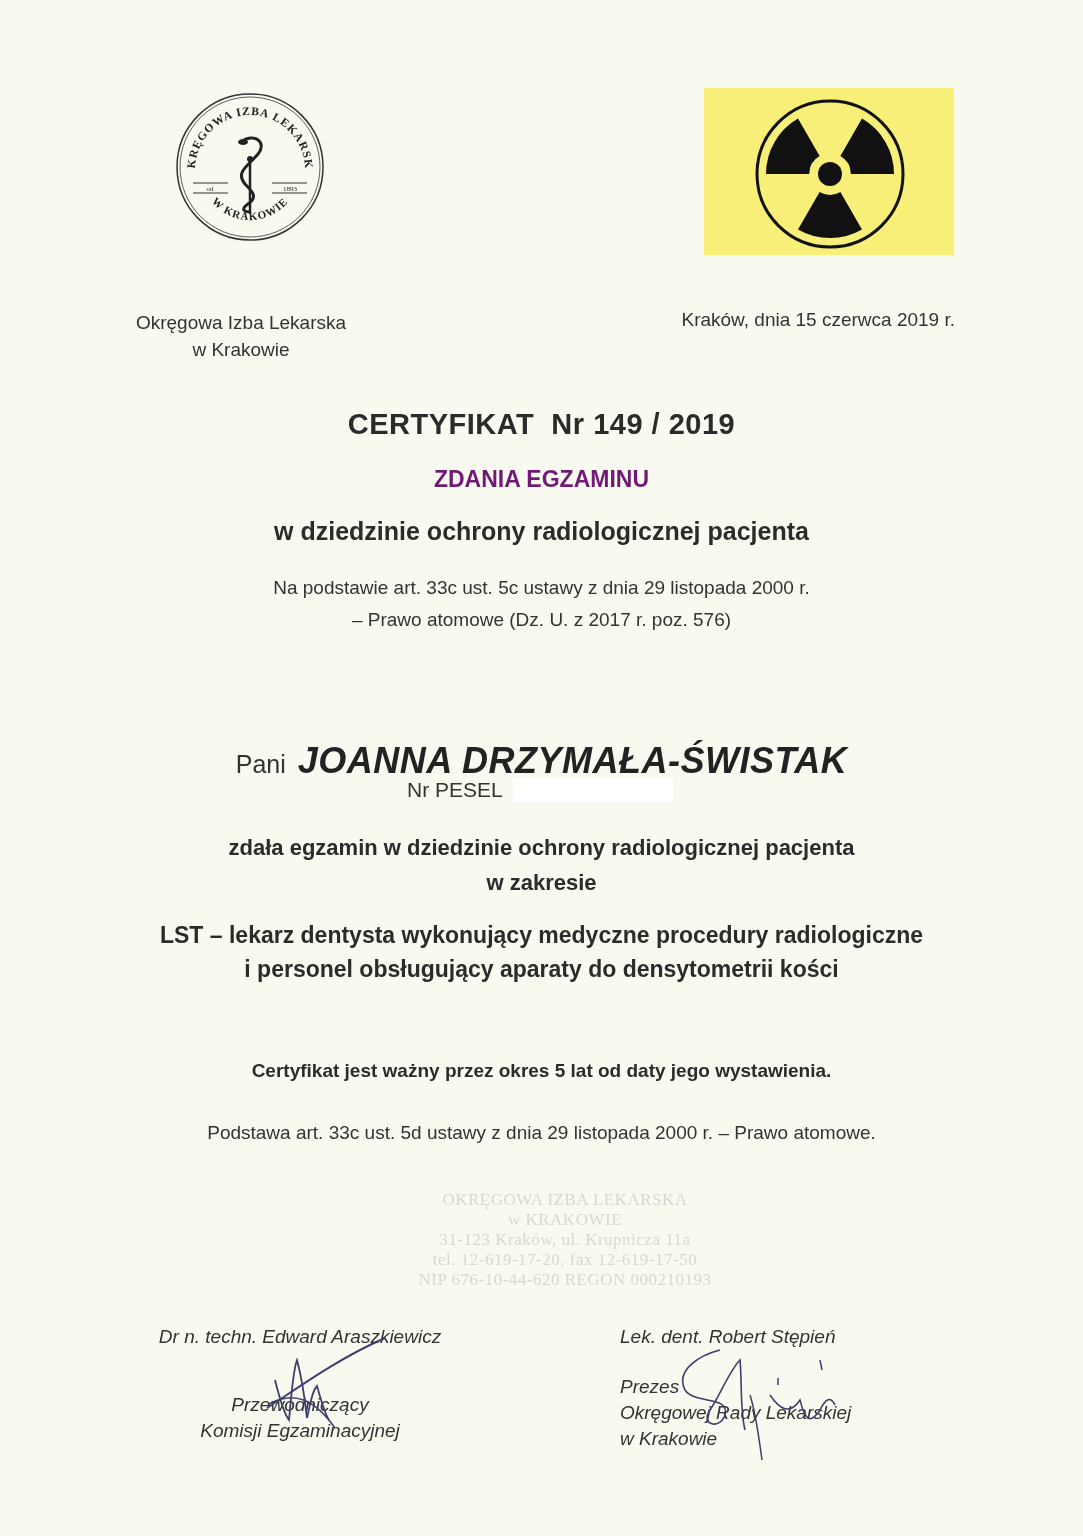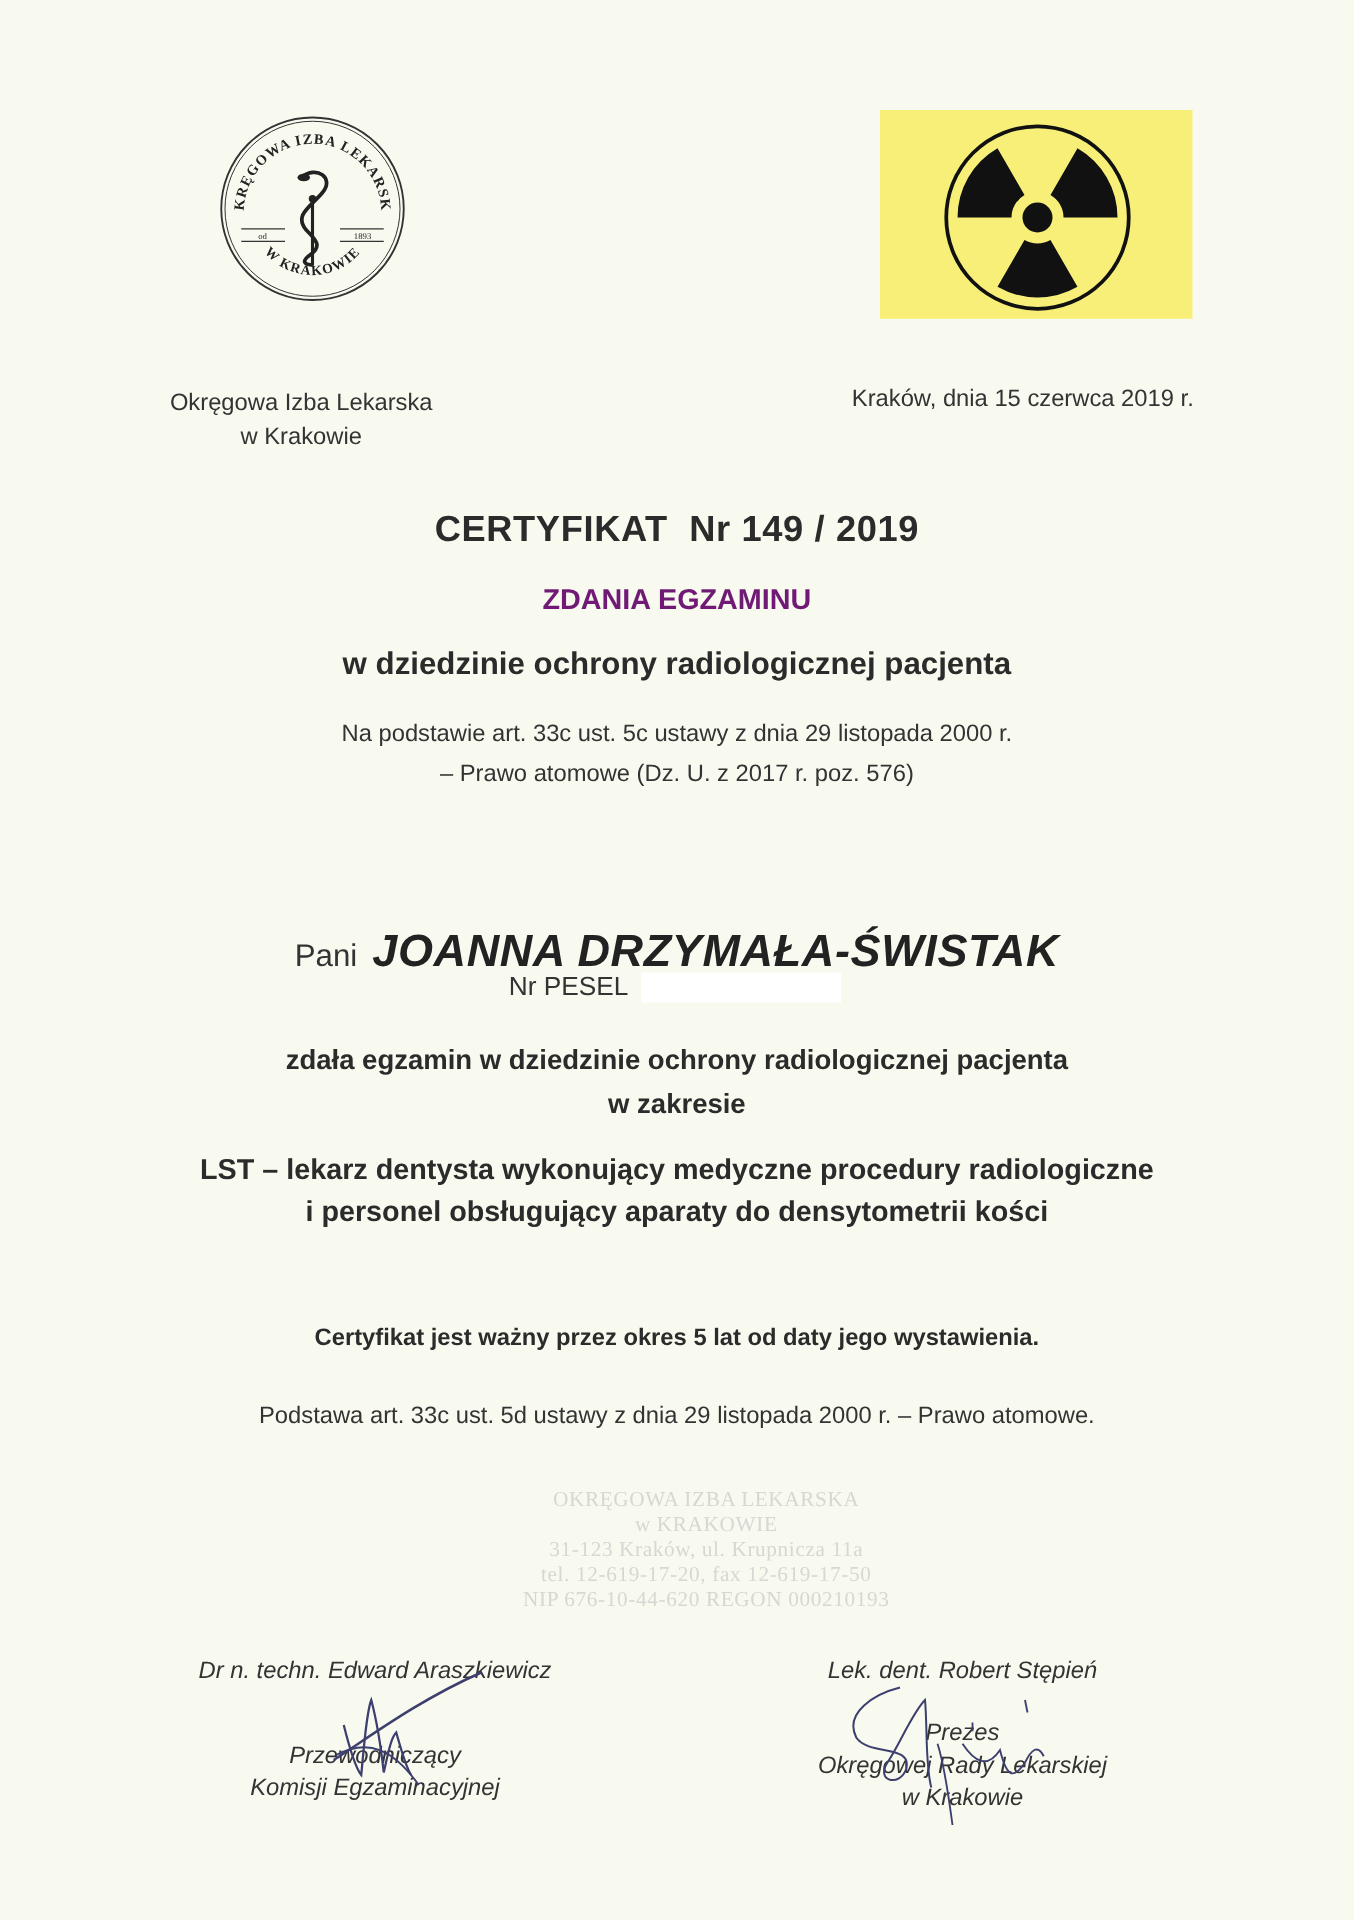--- a/index.html
+++ b/index.html
@@ -98,21 +98,21 @@
     }
 
     .sig-left {
       left: 120px; top: 1326px; width: 360px; text-align: center;
       font-style: italic; font-size: 19px; color: #333;
     }
     .sig-left .role {
       margin-top: 44px; line-height: 26px;
     }
     .sig-right {
-      left: 620px; top: 1326px; width: 300px; text-align: center;
+      left: 620px; top: 1326px; width: 300px; text-align: left;
       font-style: italic; font-size: 19px; color: #333;
     }
     .sig-right .role {
       margin-top: 26px; line-height: 26px;
     }
     .scribble { position: absolute; pointer-events: none; }
   </style>
 </head>
 <body>
 

